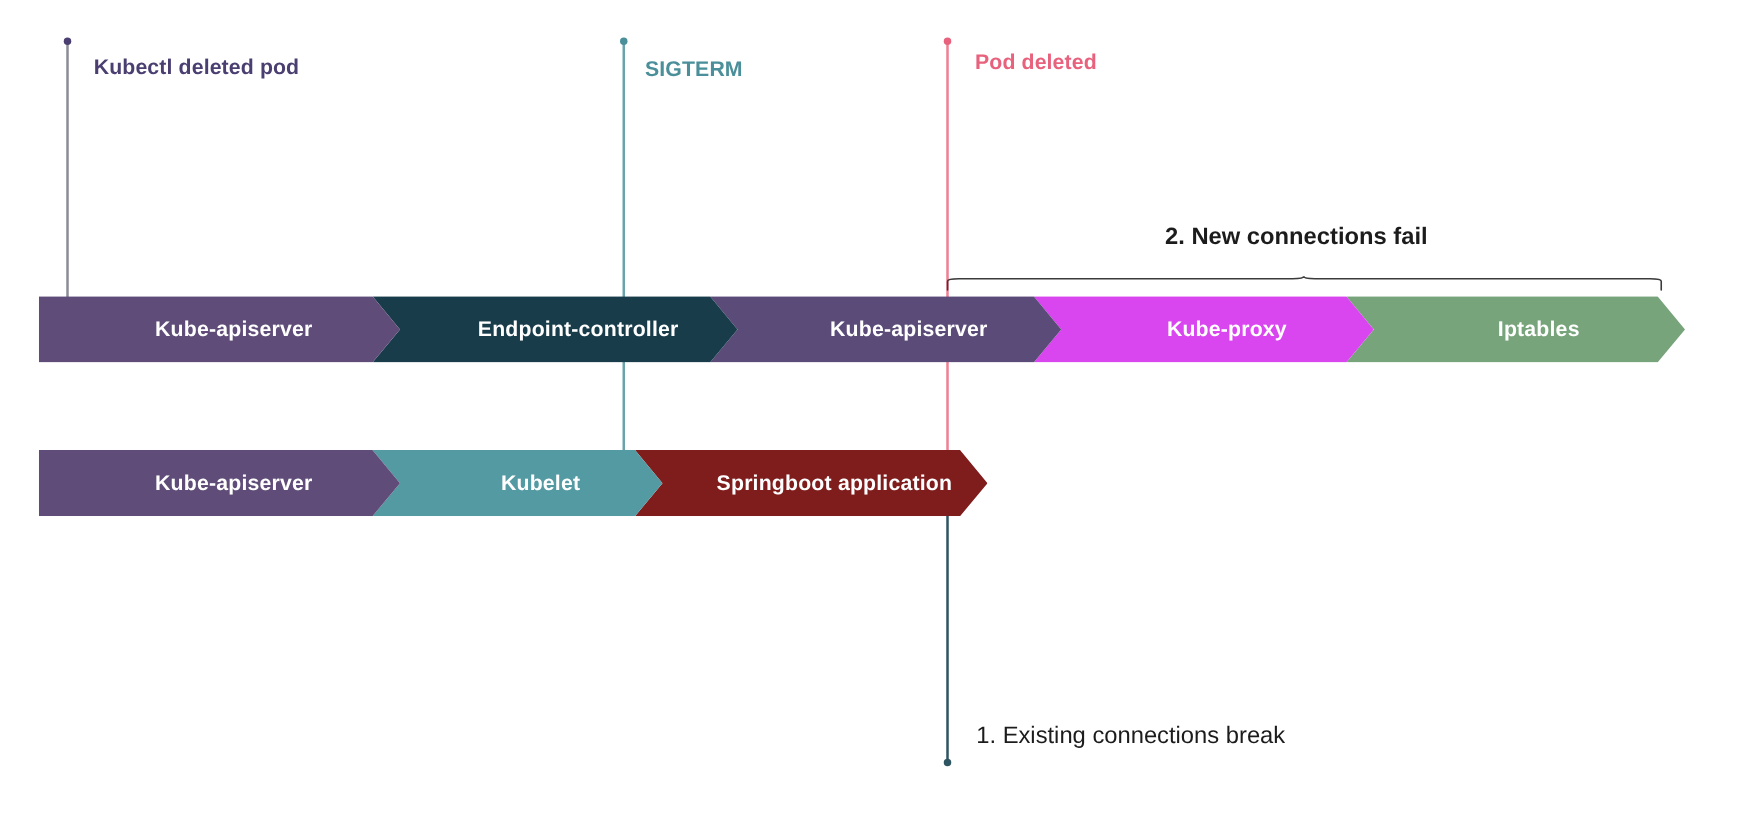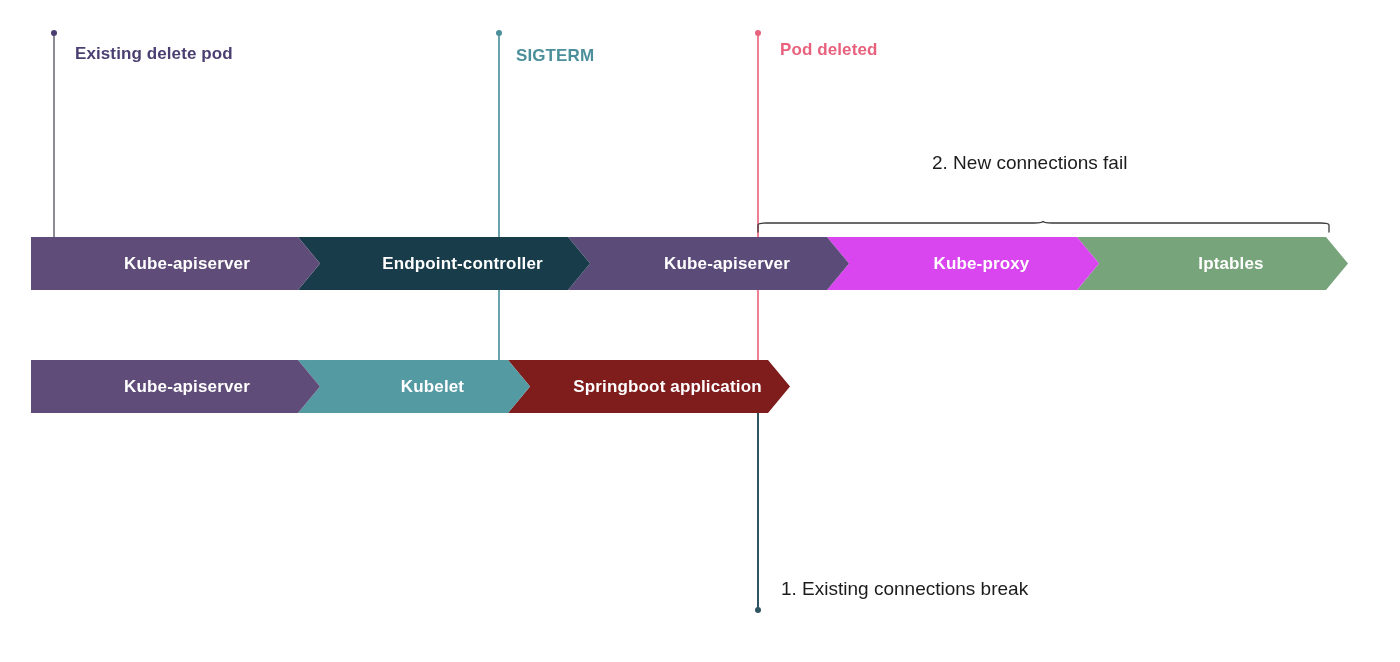--- a/index.html
+++ b/index.html
@@ -46,21 +46,21 @@
 </style>
 </head>
 <body>
 
 <div id="stage">
 
   <div class="marker" id="m0" style="left: 53px; top: 33px; height: 215px; width: 2px;">
     <div class="stem" style="background: rgb(140, 140, 150);"></div>
     <div class="dot" style="background: rgb(75, 63, 114);"></div>
   </div>
-  <div class="marker-label" id="ml0" style="left: 75px; top: 44px; color: rgb(75, 63, 114);">Existing delete pod</div>
+  <div class="marker-label" id="ml0" style="left: 75px; top: 44px; color: rgb(75, 63, 114);">Kubectl deleted pod</div>
 
   <div class="marker" id="m1" style="left: 498px; top: 33px; height: 355px; width: 2px;">
     <div class="stem" style="background: rgb(106, 163, 171);"></div>
     <div class="dot" style="background: rgb(74, 143, 153);"></div>
   </div>
   <div class="marker-label" id="ml1" style="left: 516px; top: 46px; color: rgb(74, 143, 153);">SIGTERM</div>
 
   <div class="marker" id="m2" style="left: 757px; top: 33px; height: 360px; width: 2px;">
     <div class="stem" style="background: rgb(239, 127, 147);"></div>
     <div class="dot" style="background: rgb(232, 97, 125);"></div>
@@ -71,21 +71,21 @@
     <div class="stem" style="background: rgb(47, 85, 99);"></div>
     <div class="dot" id="mlowdot" style="background: rgb(47, 85, 99); top: 203px;"></div>
   </div>
 
   <div class="brace" id="brace" style="left: 757px; top: 212px;">
       <svg width="573" height="22" viewBox="0 0 573 22">
         <path d="M 1 20 L 1 13 Q 1 11 10 11 L 277 11 Q 286 11 286 9 Q 286 11 295 11 L 563 11 Q 572 11 572 13 L 572 20" fill="none" stroke="#3b3b3b" stroke-width="1.3" stroke-linecap="round"></path>
       </svg>
     </div>
 
-  <div class="annot" id="a0" style="left: 932px; top: 152px; color: rgb(28, 28, 28);">2. New connections fail</div>
+  <div class="annot" id="a0" style="left: 932px; top: 179px; color: rgb(28, 28, 28); font-weight: bold;">2. New connections fail</div>
   <div class="annot" id="a1" style="left: 781px; top: 578px; color: rgb(28, 28, 28);">1. Existing connections break</div>
 
   <div class="row" id="row0" style="top: 237px; left: 0px; width: 1400px;">
       <div class="seg start" style="left: 31px; width: 289px; background: rgb(95, 76, 120); z-index: 10;">
         <span>Kube-apiserver</span>
       </div>
       <div class="seg mid" style="left: 298px; width: 292px; background: rgb(24, 60, 74); z-index: 9;">
         <span style="margin-left: 14px; text-align: right;">Endpoint-controller</span>
       </div>
       <div class="seg mid" style="left: 568px; width: 281px; background: rgb(91, 75, 121); z-index: 8;">

